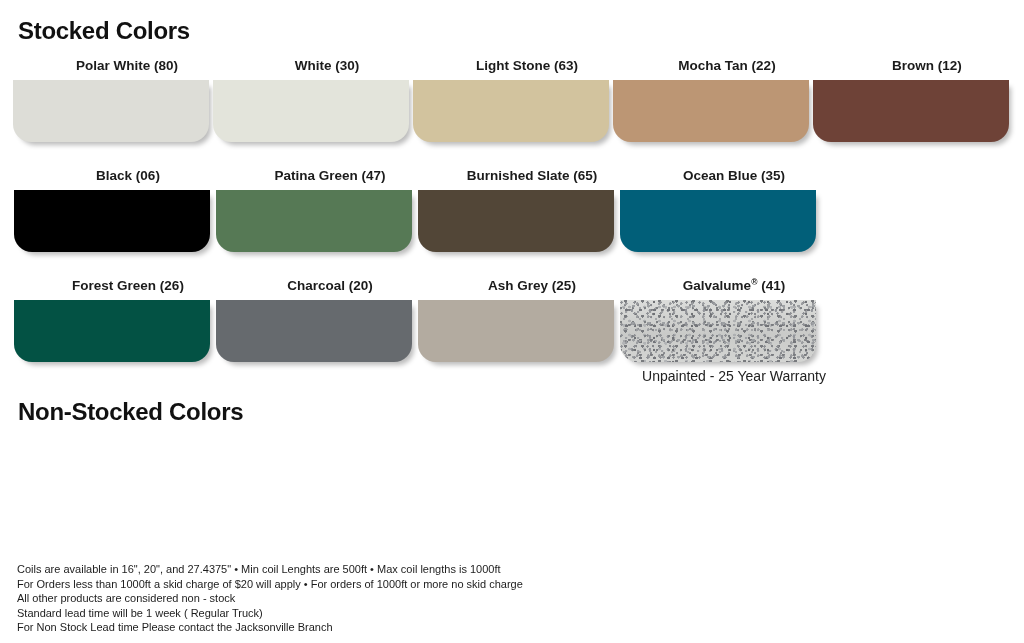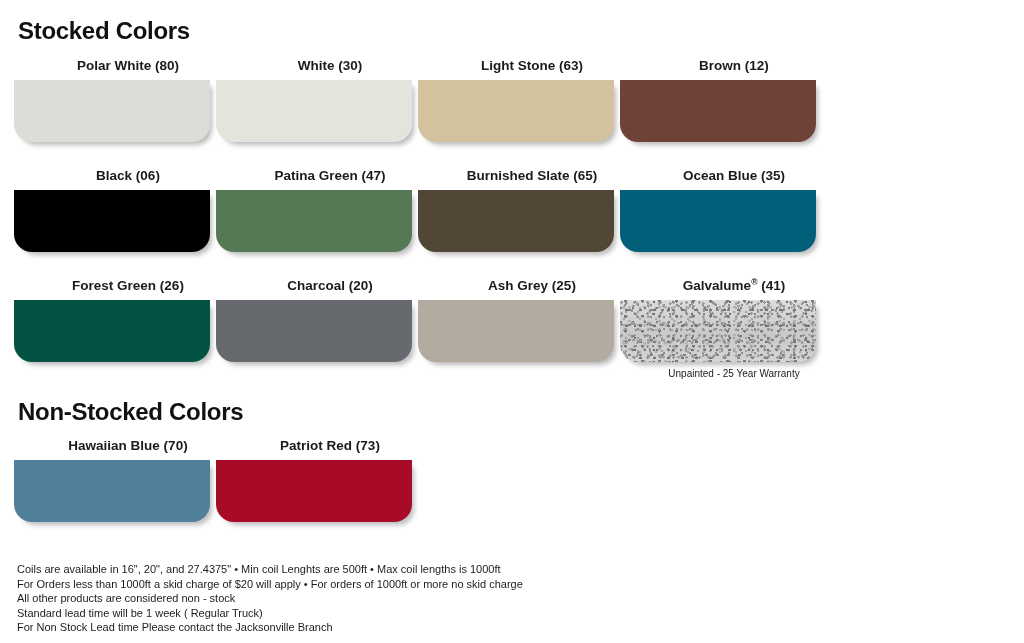--- a/index.html
+++ b/index.html
@@ -91,21 +91,21 @@
   .swatch-chip {
     width: 196px;
     height: 62px;
     border-radius: 0 0 18px 18px;
     box-shadow: 4px 5px 5px -2px rgba(0,0,0,0.27);
     position: relative;
   }
 
   .swatch-note {
     font-family: "Liberation Sans", sans-serif;
-    font-size: 10px;
+    font-size: 14px;
     color: #222222;
     text-align: center;
     margin-top: 6px;
     white-space: nowrap;
     padding-left: 32px;
   }
 
   
   .chip-galvalume {
     background-color: #cfd0cd;
@@ -160,20 +160,24 @@
         </div>
         <div class="swatch-cell">
           <div class="swatch-label">White (30)</div>
           <div class="swatch-chip" style="background-color: rgb(227, 228, 219);"></div>
         </div>
         <div class="swatch-cell">
           <div class="swatch-label">Light Stone (63)</div>
           <div class="swatch-chip" style="background-color: rgb(210, 195, 158);"></div>
         </div>
         <div class="swatch-cell">
+          <div class="swatch-label">Mocha Tan (22)</div>
+          <div class="swatch-chip" style="background-color: rgb(188, 150, 116);"></div>
+        </div>
+        <div class="swatch-cell">
           <div class="swatch-label">Brown (12)</div>
           <div class="swatch-chip" style="background-color: rgb(110, 66, 55);"></div>
         </div>
       </div>
       <div class="swatch-row">
         <div class="swatch-cell">
           <div class="swatch-label">Black (06)</div>
           <div class="swatch-chip" style="background-color: rgb(0, 0, 0);"></div>
         </div>
         <div class="swatch-cell">
@@ -205,32 +209,20 @@
         <div class="swatch-cell">
           <div class="swatch-label">Galvalume<sup>®</sup> (41)</div>
           <div class="swatch-chip chip-galvalume"></div>
           <div class="swatch-note">Unpainted - 25 Year Warranty</div>
         </div>
       </div>
     </div>
 
   <h1 class="section-title section-title-nonstocked">Non-Stocked Colors</h1>
 
-  <div class="swatch-grid grid-nonstocked">
-      <div class="swatch-row">
-        <div class="swatch-cell">
-          <div class="swatch-label">Hawaiian Blue (70)</div>
-          <div class="swatch-chip" style="background-color: rgb(81, 128, 156);"></div>
-        </div>
-        <div class="swatch-cell">
-          <div class="swatch-label">Patriot Red (73)</div>
-          <div class="swatch-chip" style="background-color: rgb(168, 11, 40);"></div>
-        </div>
-      </div>
-    </div>
 
   <div class="footer-notes">
       <div class="footer-line">Coils are available in 16", 20", and 27.4375" • Min coil Lenghts are 500ft • Max coil lengths is 1000ft</div>
       <div class="footer-line">For Orders less than 1000ft a skid charge of $20 will apply • For orders of 1000ft or more no skid charge</div>
       <div class="footer-line">All other products are considered non - stock</div>
       <div class="footer-line">Standard lead time will be 1 week ( Regular Truck)</div>
       <div class="footer-line">For Non Stock Lead time Please contact the Jacksonville Branch</div>
     </div>
 
 </div>

